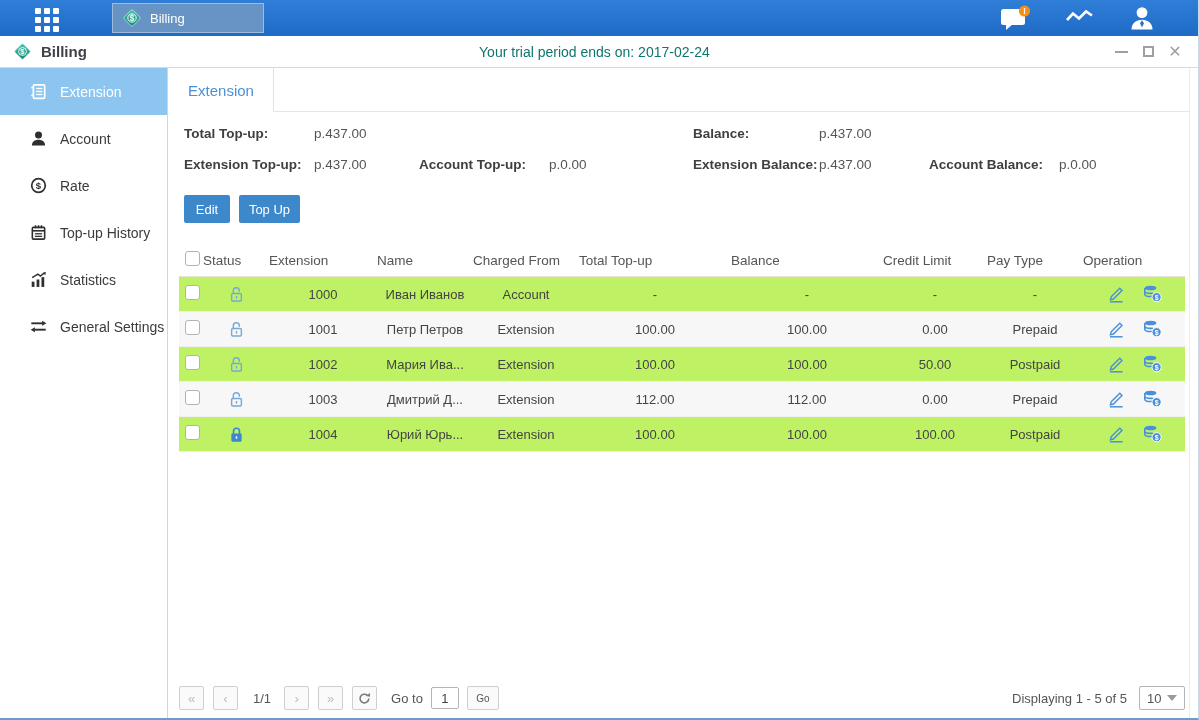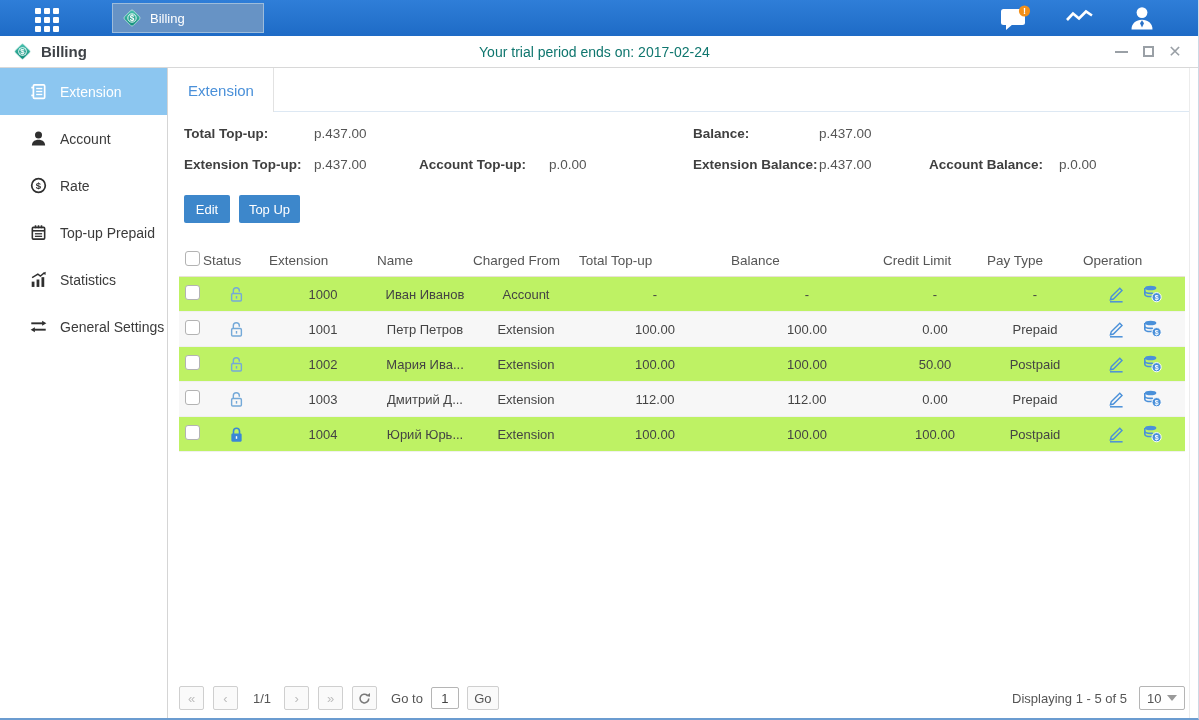--- a/index.html
+++ b/index.html
@@ -67,21 +67,21 @@
   .c-op { display:flex; justify-content:center; gap:18px; align-items:center; }
   .c-op span { cursor:pointer; display:inline-flex; }
   .trow:not(.locked) .lock-closed { display:none; }
 
   
   .pager { position:absolute; left:11px; right:13px; bottom:7px; height:26px; display:flex; align-items:center; font-size:13px; color:#555; }
   .pbtn { width:25px; height:24px; border:1px solid #cfcfcf; background:#fafafa; border-radius:2px; display:flex; align-items:center; justify-content:center; color:#bdbdbd; font-size:13px; cursor:pointer; margin-right:9px; }
   .pageno { margin:0 7px 0 0; padding:0 6px; color:#555; }
   .goto-lbl { margin:0 8px 0 5px; }
   .goto-input { width:28px; height:22px; border:1px solid #b5b5b5; border-radius:2px; text-align:center; font-size:13px; font-family:"Liberation Sans",sans-serif; color:#444; }
-  .go-btn { width:32px; height:24px; border:1px solid #cfcfcf; background:#fafafa; border-radius:2px; font-size:13px; color:#555; font-family:"Liberation Sans",sans-serif; cursor:pointer; margin-left:8px; }
+  .go-btn { width:32px; height:24px; border:1px solid #cfcfcf; background:#fafafa; border-radius:2px; font-size:10px; color:#555; font-family:"Liberation Sans",sans-serif; cursor:pointer; margin-left:8px; }
   .pager .spacer { flex:1; }
   .displaying { margin-right:12px; }
   .pagesize { width:46px; height:24px; border:1px solid #b5b5b5; border-radius:2px; background:#fff; display:flex; align-items:center; justify-content:space-between; padding:0 7px; cursor:pointer; }
   .pagesize .arr { width:0; height:0; border-left:5px solid transparent; border-right:5px solid transparent; border-top:6px solid #9a9a9a; }
 </style>
 </head>
 <body>
 
 <svg width="0" height="0" style="position:absolute">
   <defs>
@@ -208,21 +208,21 @@
           <svg viewBox="0 0 16 16" width="17" height="17">
             <rect x="2.2" y="3.2" width="11.6" height="11" rx="1" fill="none" stroke="currentColor" stroke-width="1.5"></rect>
             <line x1="2.2" y1="6.4" x2="13.8" y2="6.4" stroke="currentColor" stroke-width="1.5"></line>
             <line x1="5.2" y1="1.2" x2="5.2" y2="4" stroke="currentColor" stroke-width="1.5"></line>
             <line x1="8" y1="1.2" x2="8" y2="4" stroke="currentColor" stroke-width="1.5"></line>
             <line x1="10.8" y1="1.2" x2="10.8" y2="4" stroke="currentColor" stroke-width="1.5"></line>
             <line x1="4.6" y1="9.2" x2="11.4" y2="9.2" stroke="currentColor" stroke-width="1.2"></line>
             <line x1="4.6" y1="11.6" x2="11.4" y2="11.6" stroke="currentColor" stroke-width="1.2"></line>
           </svg>
         </span>
-        <span>Top-up Prepaid</span>
+        <span>Top-up History</span>
       </div>
 
       <div class="side-item">
         <span class="sicon">
           <svg viewBox="0 0 16 16" width="17" height="17">
             <rect x="1.6" y="10" width="2.6" height="5" fill="currentColor"></rect>
             <rect x="6.2" y="8" width="2.6" height="7" fill="currentColor"></rect>
             <rect x="10.8" y="5.8" width="2.6" height="9.2" fill="currentColor"></rect>
             <path d="M2 6.2 L7.4 3 L9.8 4.8 L13.6 1.6" fill="none" stroke="currentColor" stroke-width="1.4"></path>
             <polygon points="14.8,0.6 14.6,3.8 11.8,2.2" fill="currentColor"></polygon>

